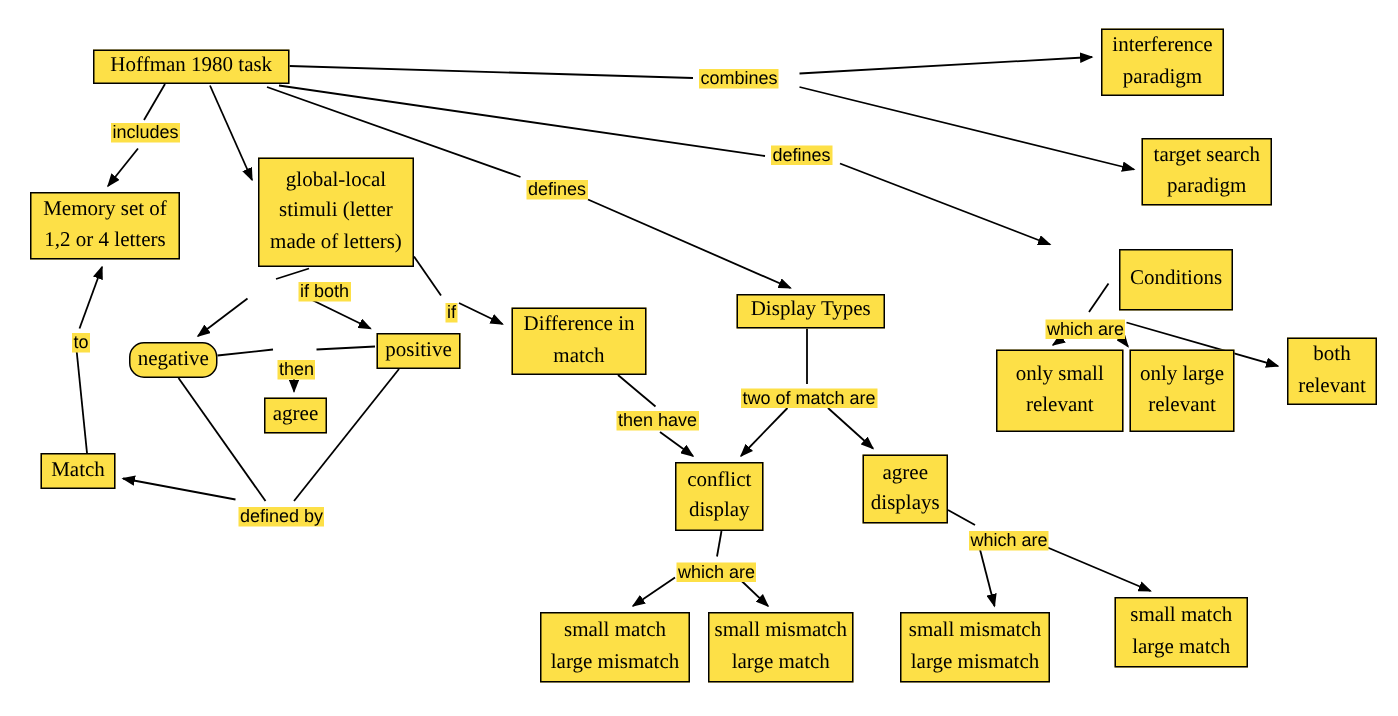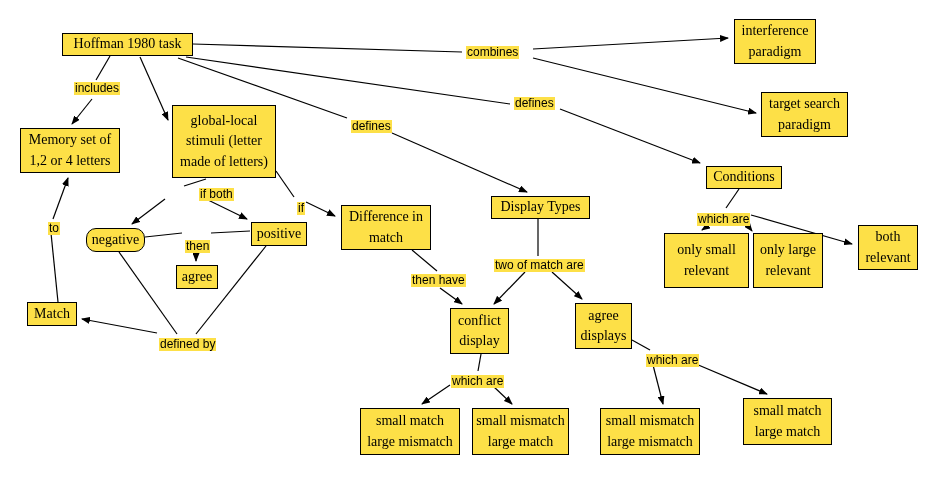--- a/index.html
+++ b/index.html
@@ -108,21 +108,21 @@
       <div class="node" style="left: 62px; top: 33px; width: 131px; height: 23px;">Hoffman 1980 task</div>
       <div class="node" style="left: 20px; top: 128px; width: 100px; height: 45px;">Memory set of
 1,2 or 4 letters</div>
       <div class="node" style="left: 172px; top: 105px; width: 104px; height: 73px;">global-local
 stimuli (letter
 made of letters)</div>
       <div class="node" style="left: 734px; top: 19px; width: 82px; height: 45px;">interference
 paradigm</div>
       <div class="node" style="left: 761px; top: 92px; width: 87px; height: 45px;">target search
 paradigm</div>
-      <div class="node" style="left: 706px; top: 166px; width: 76px; height: 23px;">Conditions</div>
+      <div class="node" style="left: 746px; top: 166px; width: 76px; height: 41px;">Conditions</div>
       <div class="node" style="left: 664px; top: 233px; width: 85px; height: 55px;">only small
 relevant</div>
       <div class="node" style="left: 753px; top: 233px; width: 70px; height: 55px;">only large
 relevant</div>
       <div class="node" style="left: 858px; top: 225px; width: 60px; height: 45px;">both
 relevant</div>
       <div class="node" style="left: 86px; top: 228px; width: 59px; height: 24px; border-radius: 10px;">negative</div>
       <div class="node" style="left: 251px; top: 222px; width: 56px; height: 24px;">positive</div>
       <div class="node" style="left: 176px; top: 265px; width: 42px; height: 24px;">agree</div>
       <div class="node" style="left: 27px; top: 302px; width: 50px; height: 24px;">Match</div>

